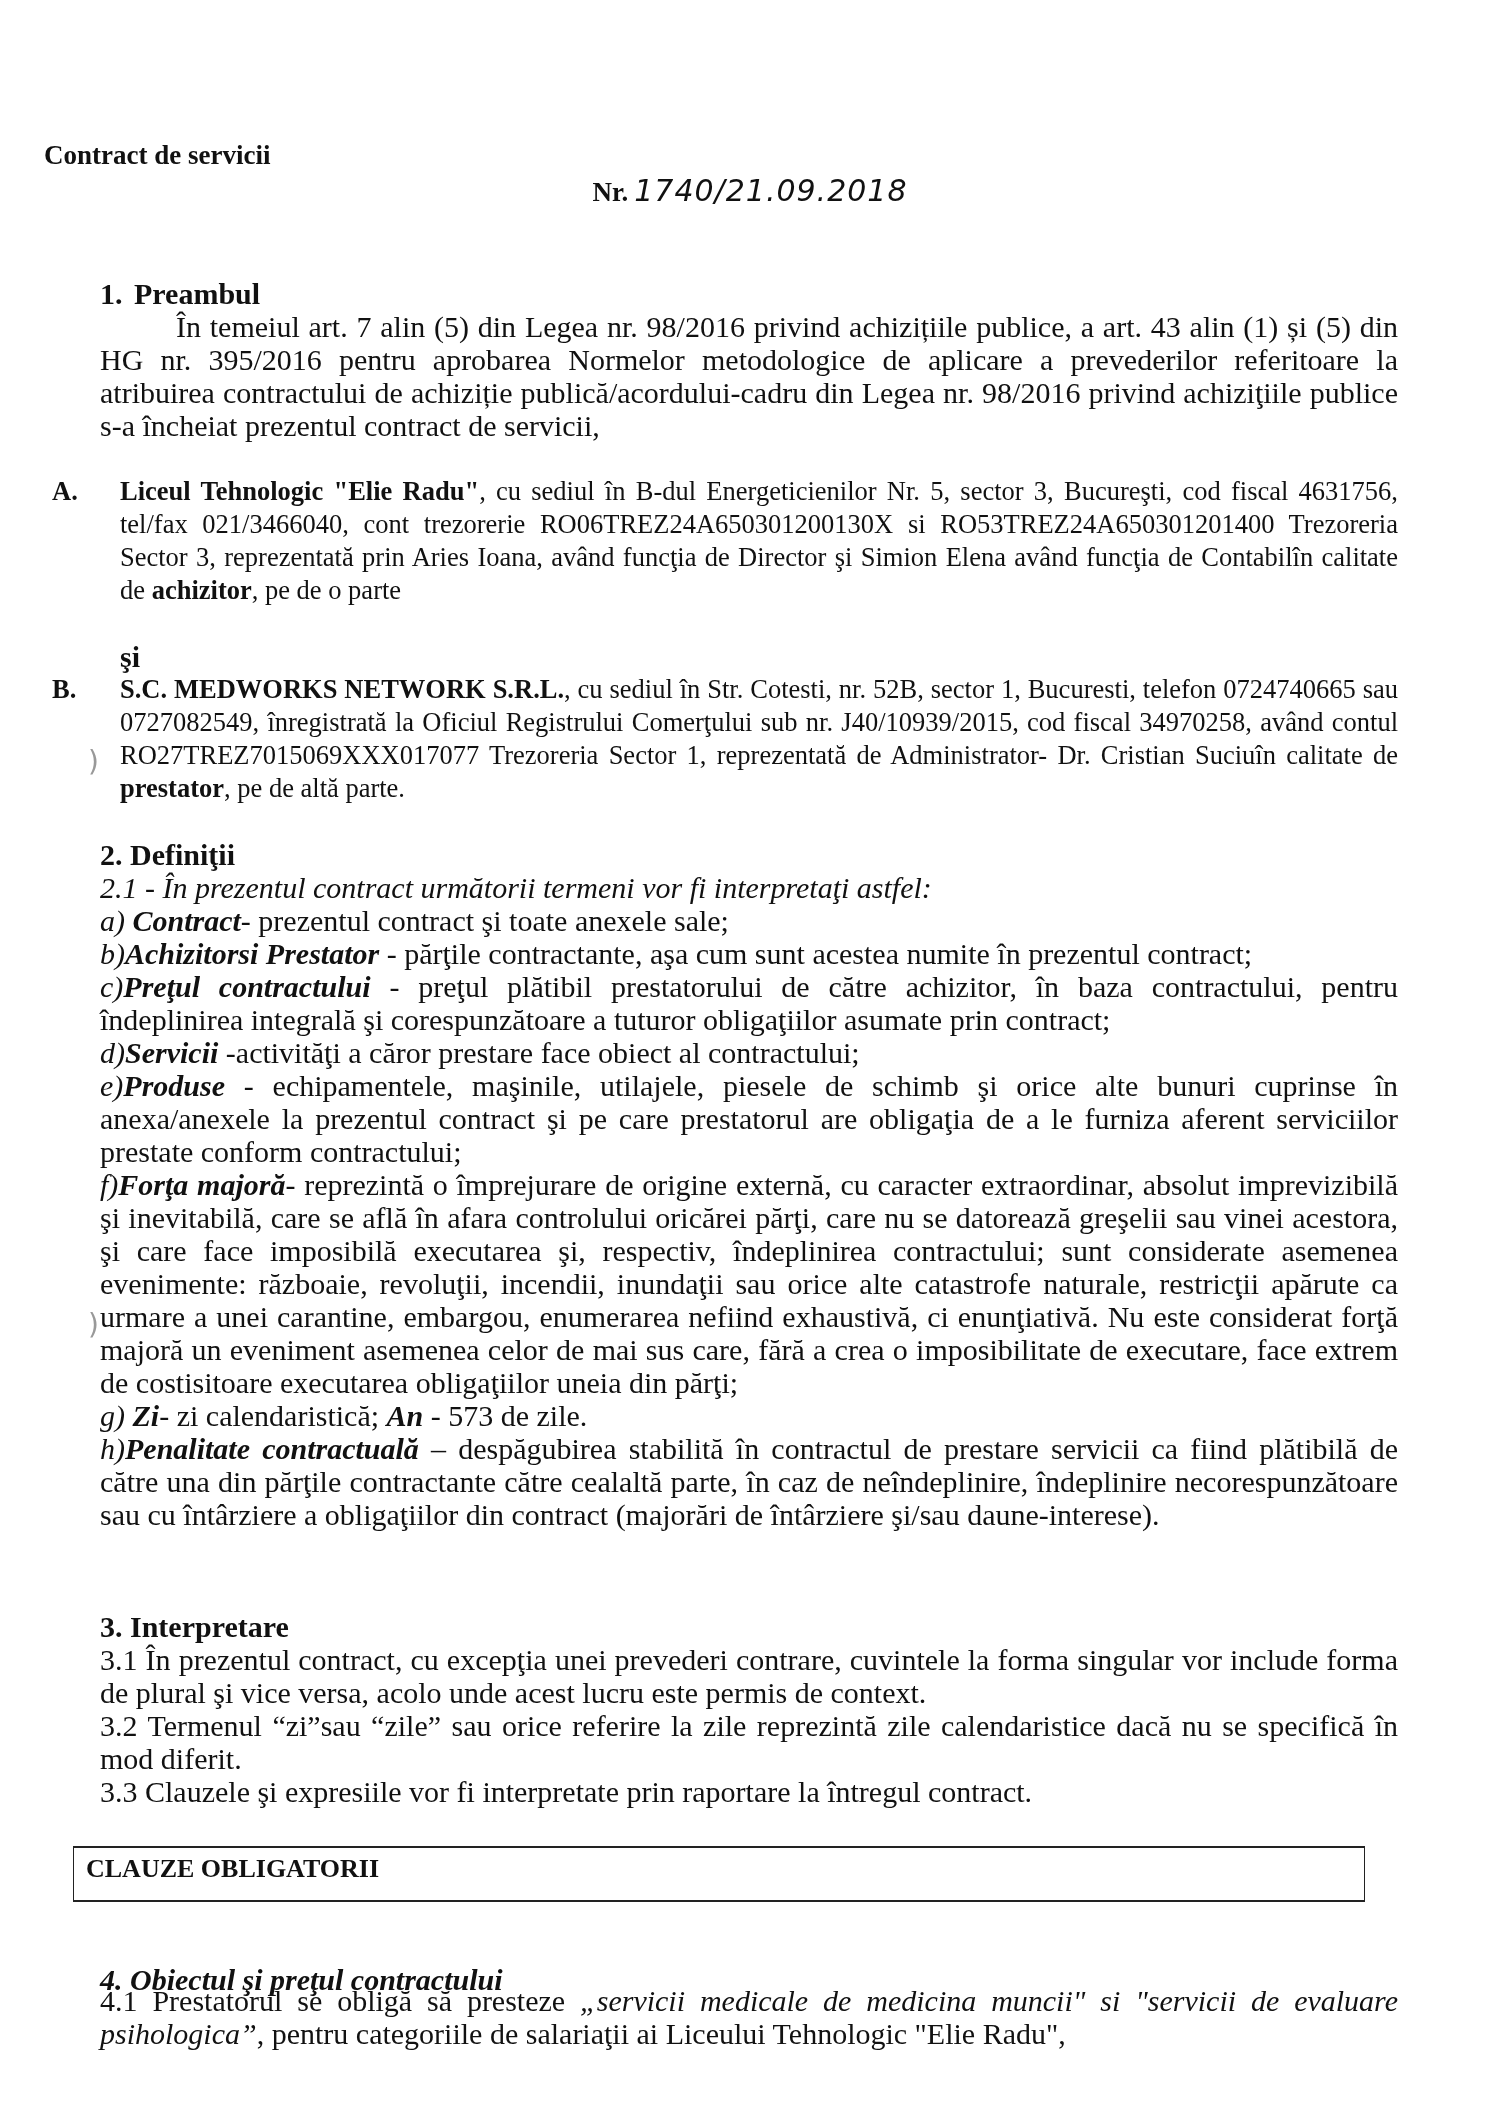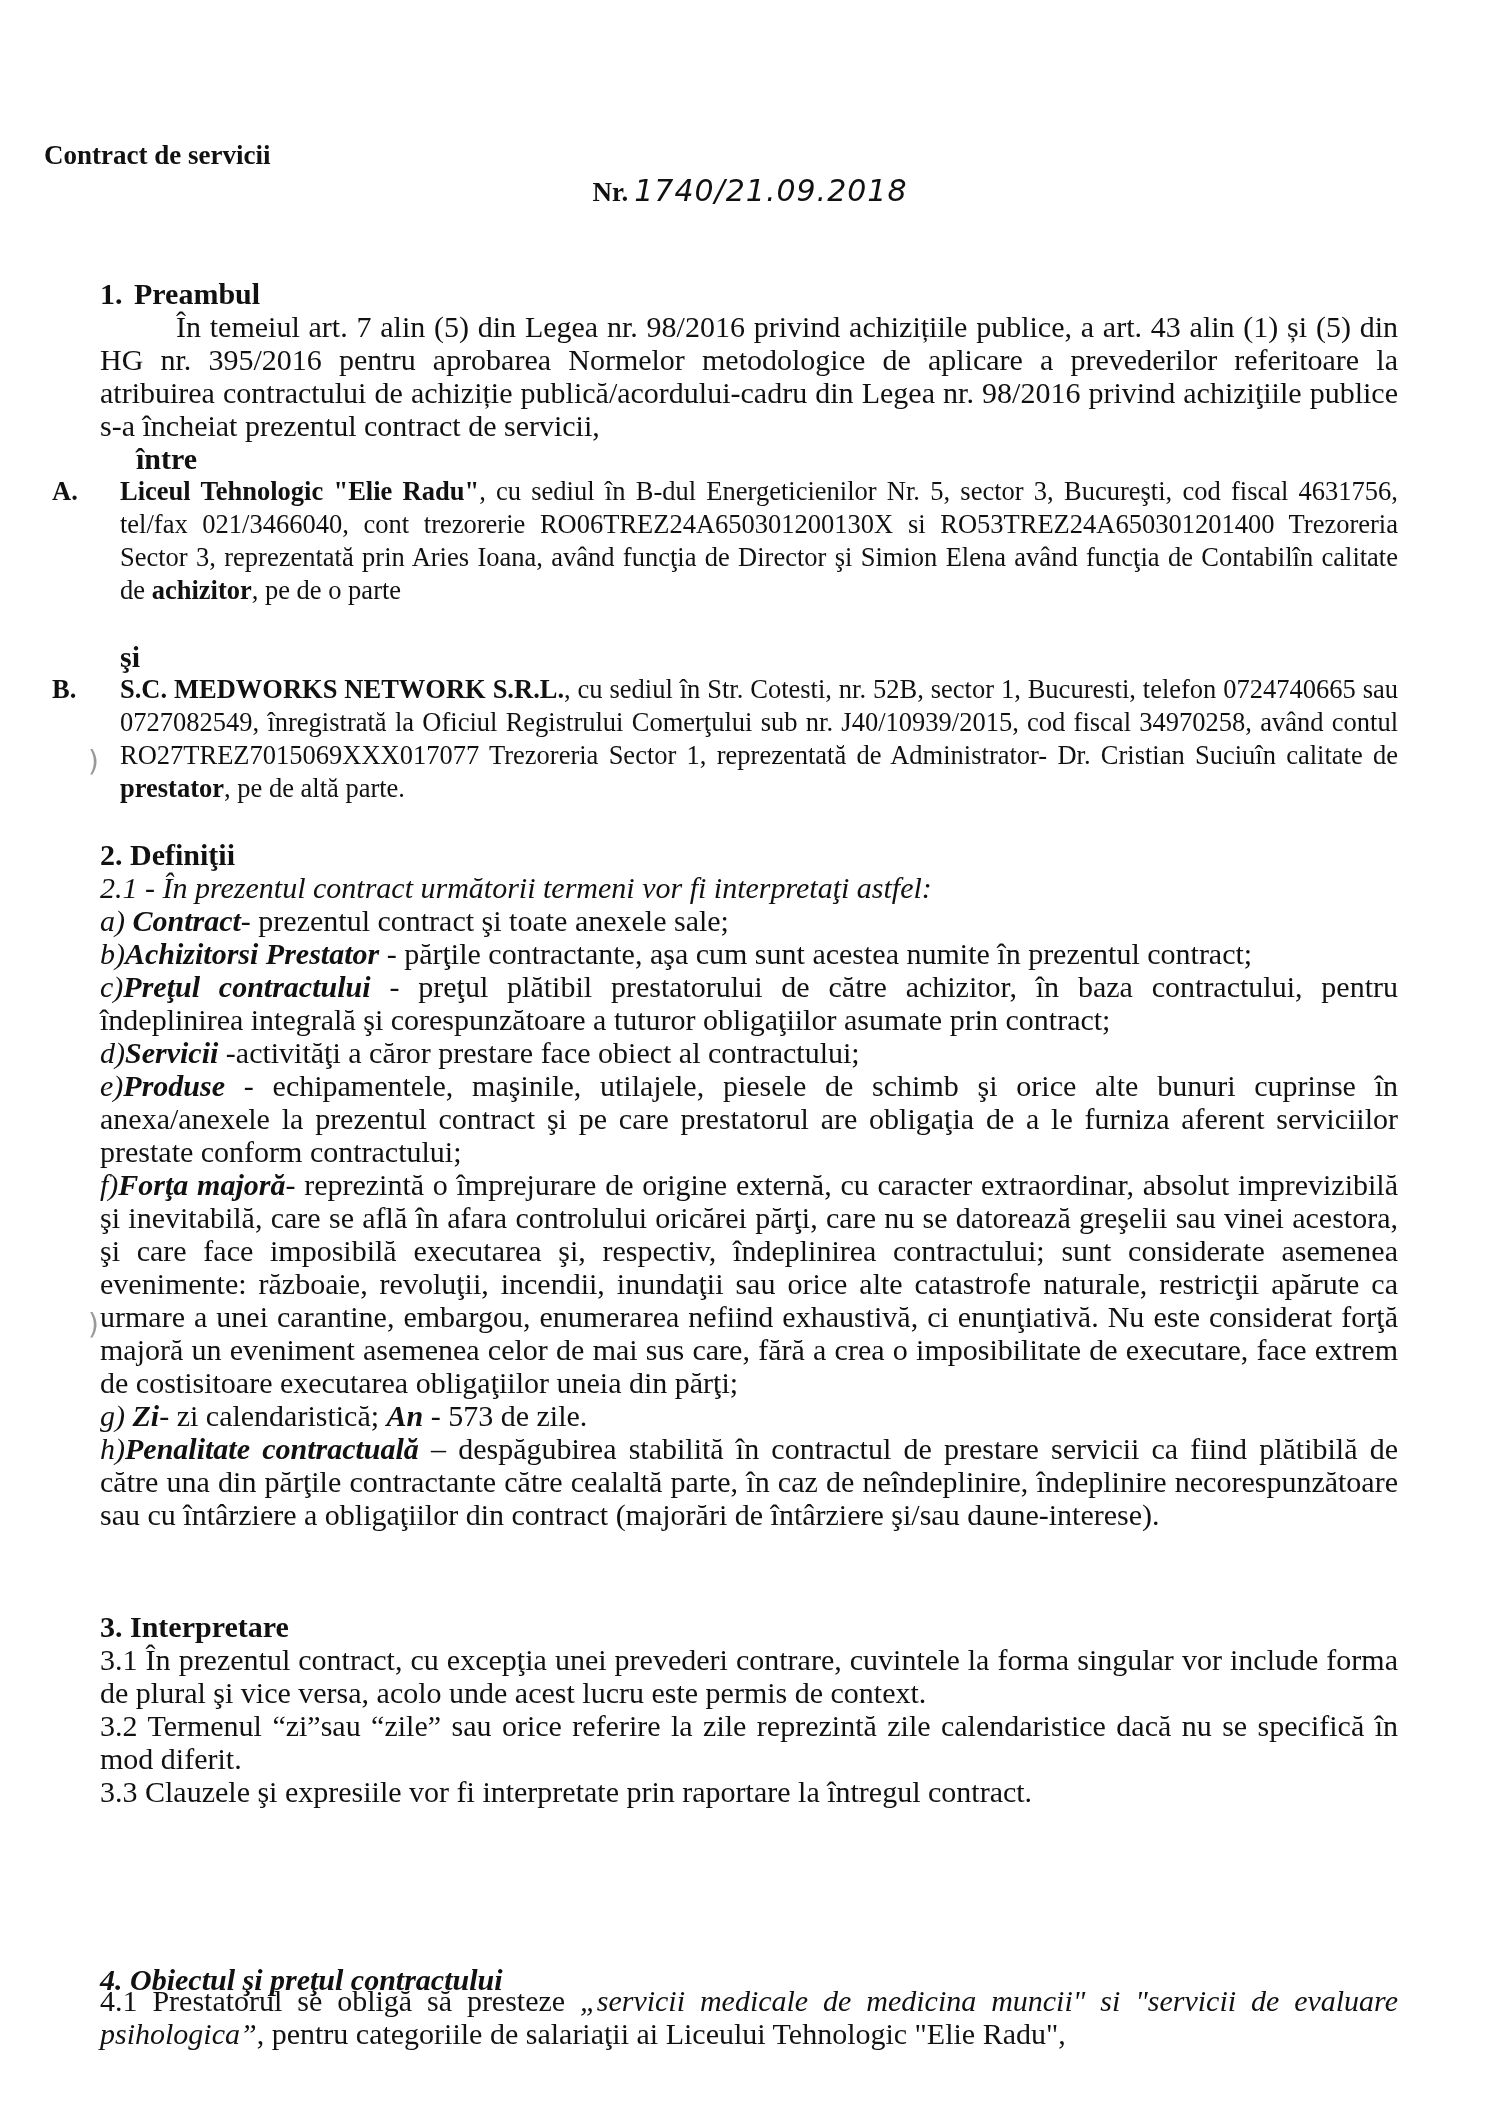--- a/index.html
+++ b/index.html
@@ -33,21 +33,20 @@
 
   <div class="title">Contract de servicii</div>
   <div class="nr">
     <b>Nr.</b><span class="hand">1740/21.09.2018</span>
   </div>
 
   <div class="text h" style="top:277px; left:100px;">
     <span class="sec-num">1.</span><span>Preambul</span>
   </div>
   <div class="text j indent" style="top:310px;">În temeiul art. 7 alin (5) din Legea nr. 98/2016 privind achizițiile publice, a art. 43 alin (1) și (5) din HG nr. 395/2016 pentru aprobarea Normelor metodologice de aplicare a prevederilor referitoare la atribuirea contractului de achiziție publică/acordului-cadru din Legea nr. 98/2016 privind achiziţiile publice s-a încheiat prezentul contract de servicii,</div>
-  <div class="text h" style="top:442px; left:136px;">între</div>
 
   <div class="party j" style="top:475px;">
     <span class="party-letter">A.</span><b>Liceul Tehnologic "Elie Radu"</b><span>, cu sediul în B-dul Energeticienilor Nr. 5, sector 3, Bucureşti, cod fiscal 4631756, tel/fax 021/3466040, cont trezorerie RO06TREZ24A650301200130X si RO53TREZ24A650301201400 Trezoreria Sector 3, reprezentată prin Aries Ioana, având funcţia de Director şi Simion Elena având funcţia de Contabilîn calitate de </span><b>achizitor</b><span>, pe de o parte</span>
   </div>
   <div class="text h" style="top:640px; left:120px;">şi</div>
 
   <div class="party j" style="top:673px;">
     <span class="party-letter">B.</span><b>S.C. MEDWORKS NETWORK S.R.L.</b><span>, cu sediul în Str. Cotesti, nr. 52B, sector 1, Bucuresti, telefon 0724740665 sau 0727082549, înregistrată la Oficiul Registrului Comerţului sub nr. J40/10939/2015, cod fiscal 34970258, având contul RO27TREZ7015069XXX017077 Trezoreria Sector 1, reprezentată de Administrator- Dr. Cristian Suciuîn calitate de </span><b>prestator</b><span>, pe de altă parte.</span>
   </div>
   <div class="scan-mark" style="left:88px; top:745px;">)</div>
@@ -67,19 +66,22 @@
   </div>
   <div class="scan-mark" style="left:88px; top:1308px;">)</div>
 
   <div class="text h" style="top:1610px;">3. Interpretare</div>
   <div class="text j" style="top:1643px;">
     <div>3.1  În prezentul contract, cu excepţia unei prevederi contrare, cuvintele la forma singular vor include forma de plural şi vice versa, acolo unde acest lucru este permis de context.</div>
     <div>3.2 Termenul “zi”sau “zile” sau orice referire la zile reprezintă zile calendaristice dacă nu se specifică în mod diferit.</div>
     <div>3.3 Clauzele şi expresiile vor fi interpretate prin raportare la întregul contract.</div>
   </div>
 
+  <div class="clauze-box">
+    <span>CLAUZE OBLIGATORII</span>
+  </div>
 
   <div class="text h" style="top:1963px;font-style:italic;">4. Obiectul şi preţul contractului</div>
   <div class="text j" style="top:1984px;">
     <span>4.1 Prestatorul se obligă să presteze </span><span class="i">„servicii medicale de medicina muncii" si "servicii de evaluare psihologica”</span><span>, pentru categoriile de salariaţii ai Liceului Tehnologic "Elie Radu",</span>
   </div>
 
 </div>
 
 </body></html>

